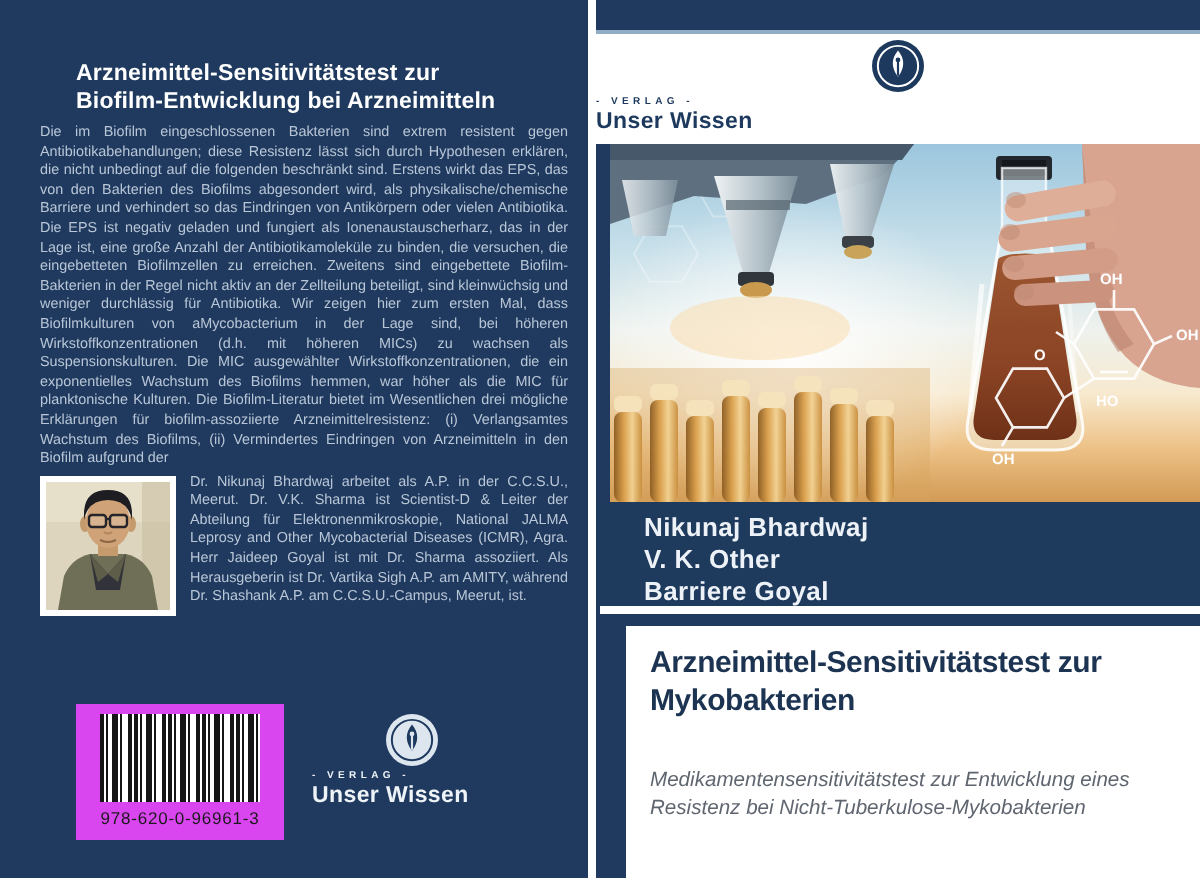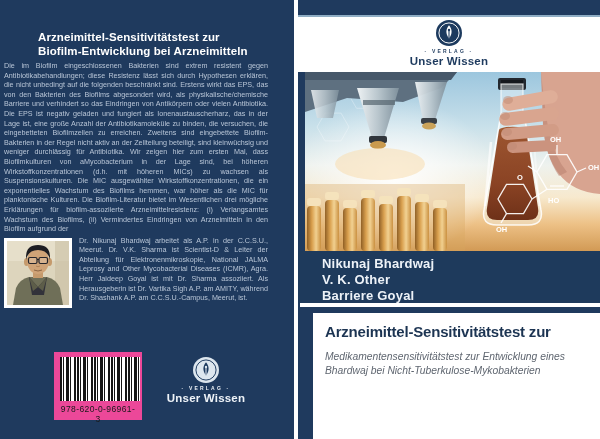--- a/index.html
+++ b/index.html
@@ -9,38 +9,38 @@
     font-family:"Liberation Sans", sans-serif;
   }
   
   .vline{position:absolute;left:294px;top:0;width:4px;height:439px;background:#ffffff;}
   .top-underline{position:absolute;left:298px;top:15px;width:302px;height:2px;background:#8fadc4;}
   .hline{position:absolute;left:300px;top:303px;width:300px;height:4px;background:#ffffff;}
 
   
   .left-title{position:absolute;left:38px;top:30px;width:250px;color:#ffffff;
     font-size:11.5px;font-weight:bold;line-height:14px;letter-spacing:.1px;}
-  .left-text{position:absolute;left:4px;top:61px;width:264px;color:#b9c6d7;
+  .left-text{position:absolute;left:20px;top:61px;width:264px;color:#b9c6d7;
     font-size:7.2px;line-height:9.6px;text-align:justify;}
   .left-text .bio{margin-top:2px;}
   .portrait{float:left;width:62px;height:64px;border:3px solid #ffffff;
     margin:2px 7px 2px 0;background:#d6cdb4;}
   .portrait svg{display:block;width:62px;height:64px;}
 
-  .barcode-box{position:absolute;left:54px;top:352px;width:88px;height:68px;background:#ec4899;
+  .barcode-box{position:absolute;left:38px;top:352px;width:104px;height:68px;background:#d946ef;
     box-sizing:border-box;padding:5px 6px 3px 6px;}
   .barcode-bars{width:80px;height:44px;margin:0 auto;
     background:repeating-linear-gradient(90deg,
       #151515 0 2px,#ffffff 2px 3px,#151515 3px 4px,#ffffff 4px 6px,
       #151515 6px 9px,#ffffff 9px 10px,#151515 10px 11px,#ffffff 11px 14px,
       #151515 14px 16px,#ffffff 16px 17px);}
   .isbn{margin-top:3px;text-align:center;font-size:8.5px;letter-spacing:.4px;color:#1a1a1a;}
 
   
-  .logo{position:absolute;text-align:center;}
+  .logo{position:absolute;text-align:left;}
   .logo-circle{width:26px;height:26px;margin:0 auto 2px auto;}
   .logo-circle svg{display:block;width:26px;height:26px;}
   .logo-verlag{font-size:5px;font-weight:600;letter-spacing:2.2px;white-space:nowrap;}
   .logo-name{font-size:11.5px;font-weight:bold;letter-spacing:.2px;margin-top:1px;white-space:nowrap;}
   .logo.navy{left:298px;top:20px;width:302px;}
   .logo.navy .logo-verlag,.logo.navy .logo-name{color:#1d3a5e;}
   .logo.white{left:156px;top:357px;width:100px;}
   .logo.white .logo-verlag,.logo.white .logo-name{color:#eef3f8;}
 
   
@@ -48,21 +48,21 @@
   .lab-photo{position:absolute;left:305px;top:72px;width:295px;height:194px;}
   .lab-photo svg{display:block;width:295px;height:179px;}
   .names-band{position:absolute;left:298px;top:251px;width:306px;height:52px;background:#1e3a5c;
     box-sizing:border-box;padding:5px 0 0 24px;}
   .names-band .author{color:#edf2f8;font-size:13px;font-weight:600;line-height:16px;letter-spacing:.2px;}
 
   .white-box{position:absolute;left:313px;top:313px;width:287px;height:126px;background:#ffffff;
     box-sizing:border-box;padding:9px 6px 0 12px;}
   .box-title div{color:#1c3452;font-size:15px;font-weight:bold;line-height:19px;
     letter-spacing:-.2px;white-space:nowrap;}
-  .box-subtitle{margin-top:9px;}
+  .box-subtitle{margin-top:24px;}
   .box-subtitle div{color:#5f6670;font-size:10.3px;font-style:italic;line-height:13.5px;white-space:nowrap;}
 </style>
 </head>
 <body>
 
 <div id="cover">
 
   <div class="left-title">
     <div>Arzneimittel-Sensitivitätstest zur</div>
     <div>Biofilm-Entwicklung bei Arzneimitteln</div>
@@ -263,20 +263,21 @@
     <div class="author">Nikunaj Bhardwaj</div>
     <div class="author">V. K. Other</div>
     <div class="author">Barriere Goyal</div>
   </div>
 
   <div class="hline"></div>
 
   <div class="white-box">
     <div class="box-title">
       <div>Arzneimittel-Sensitivitätstest zur</div>
+      <div>Mykobakterien</div>
     </div>
     <div class="box-subtitle">
       <div>Medikamentensensitivitätstest zur Entwicklung eines</div>
-      <div>Bhardwaj bei Nicht-Tuberkulose-Mykobakterien</div>
+      <div>Resistenz bei Nicht-Tuberkulose-Mykobakterien</div>
     </div>
   </div>
 
 </div>
 
 </body></html>

